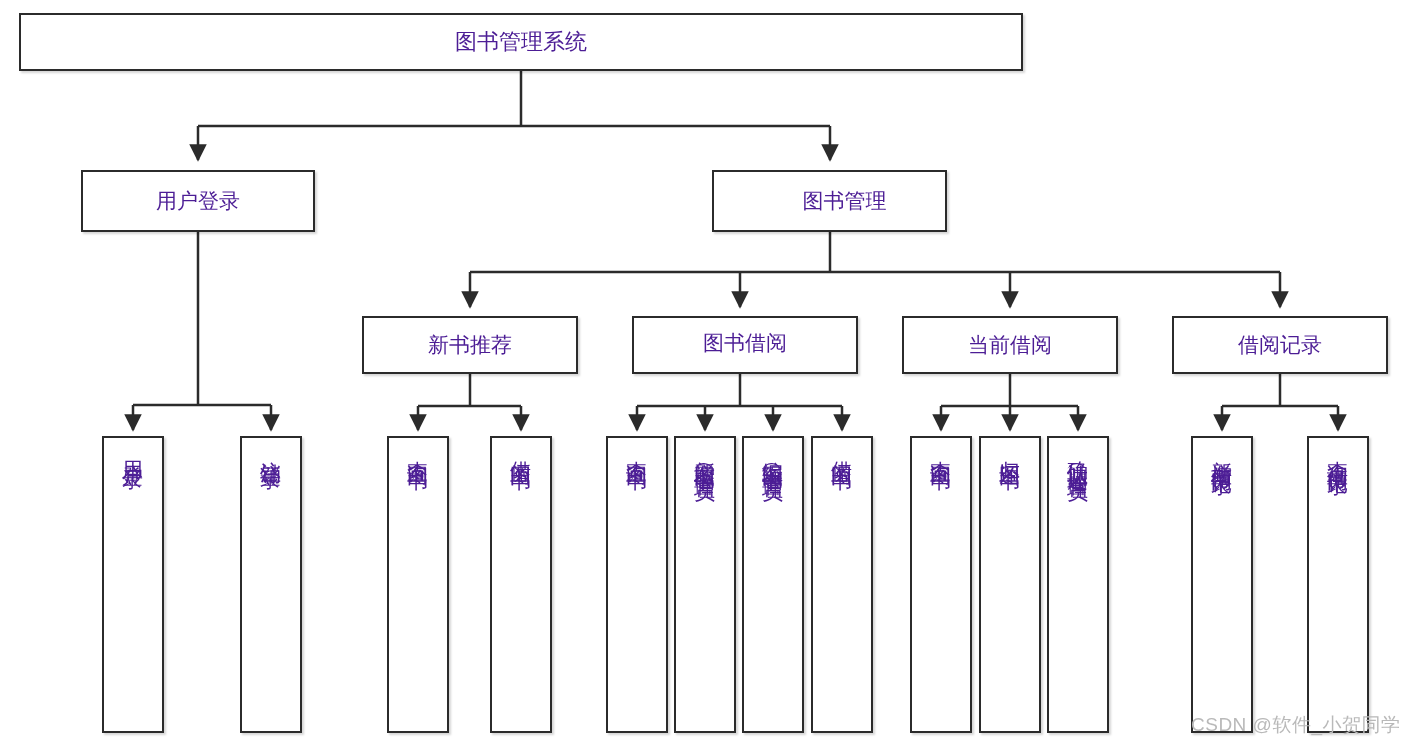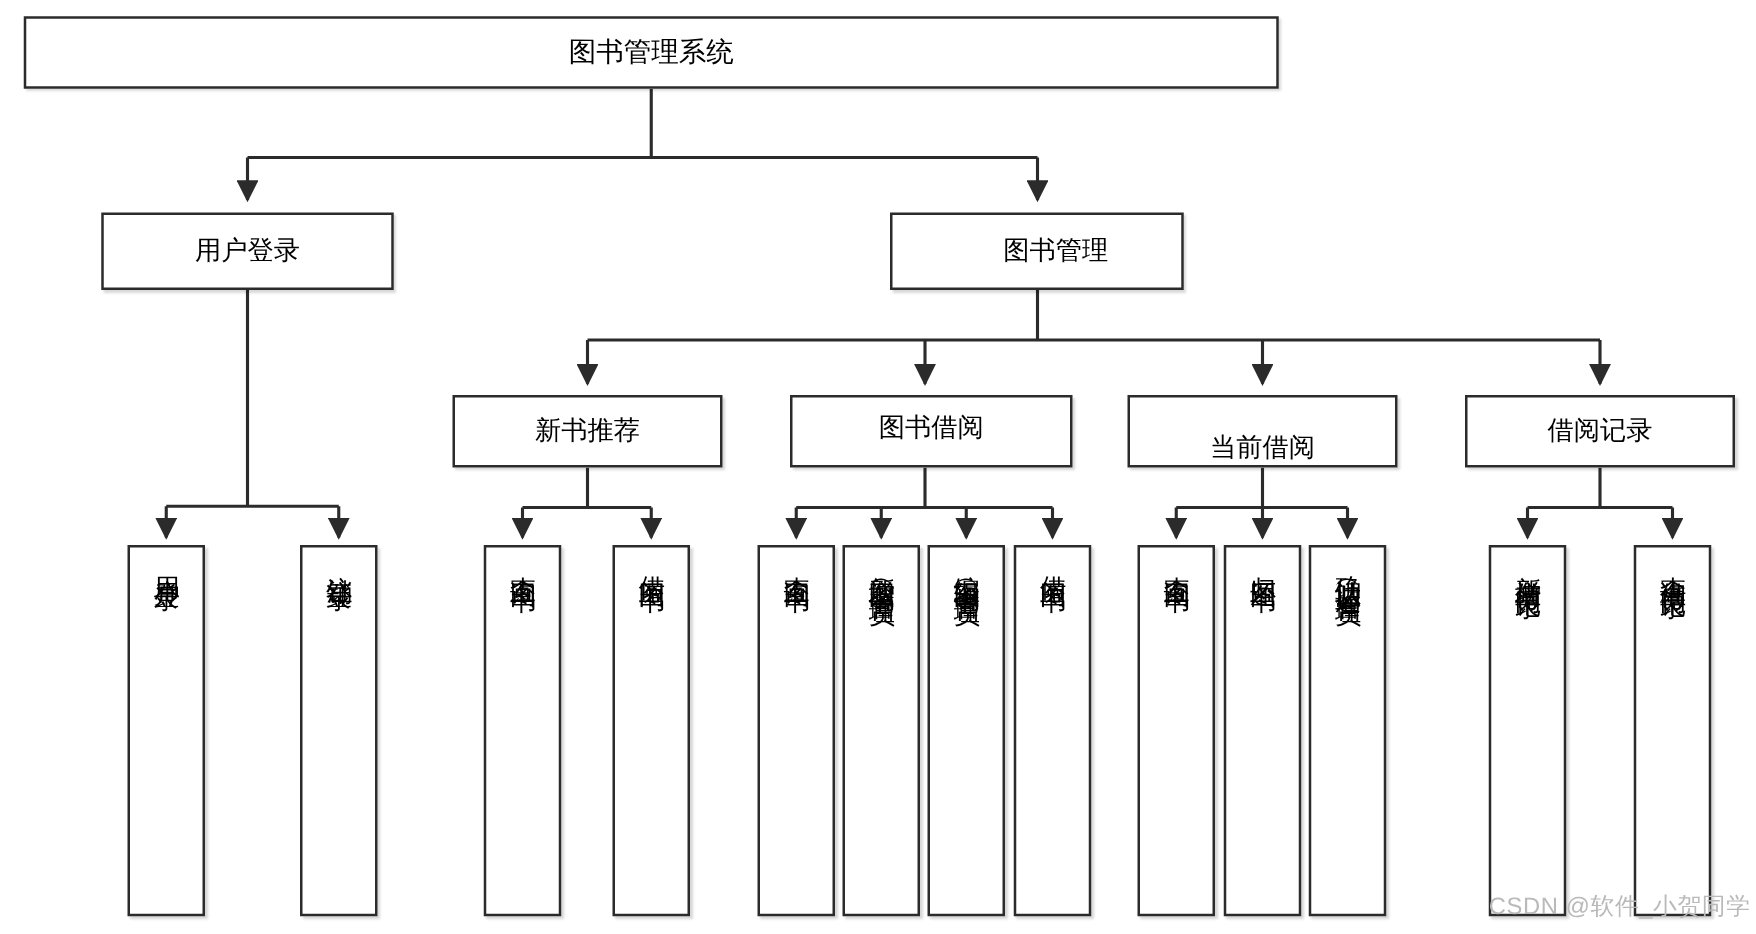--- a/index.html
+++ b/index.html
@@ -29,21 +29,21 @@
     position: absolute;
     box-sizing: border-box;
     border: 2px solid #2b2b2b;
     background: #ffffff;
     display: flex;
     align-items: center;
     justify-content: center;
     box-shadow: 2px 2px 2px rgba(0,0,0,0.16);
   }
   .node .lbl {
-    color: #000000;
+    color: #4c1d95;
     text-align: center;
     line-height: 1.18;
     white-space: nowrap;
   }
   .node.horiz .lbl {
     font-size: 21px;
   }
   .node.root .lbl {
     font-size: 22px;
   }
@@ -136,21 +136,21 @@
   <div class="node horiz" style="left:712px; top:170px; width:235px; height:62px;padding-left:30px;">
     <span class="lbl">图书管理</span>
   </div>
 
   <div class="node horiz" style="left:362px; top:316px; width:216px; height:58px;">
     <span class="lbl">新书推荐</span>
   </div>
   <div class="node horiz" style="left:632px; top:316px; width:226px; height:58px;font-family:Liberation Mono, monospace;">
     <span class="lbl">图书借阅</span>
   </div>
-  <div class="node horiz" style="left:902px; top:316px; width:216px; height:58px;align-items:flex-end;">
+  <div class="node horiz" style="left:902px; top:316px; width:216px; height:58px;">
     <span class="lbl">当前借阅</span>
   </div>
   <div class="node horiz" style="left:1172px; top:316px; width:216px; height:58px;justify-content:center;">
     <span class="lbl">借阅记录</span>
   </div>
 
   <div class="node vert" style="left:102px; top:436px; width:62px; height:297px;">
     <span class="lbl">用户登录</span>
   </div>
   <div class="node vert" style="left:240px; top:436px; width:62px; height:297px;">

